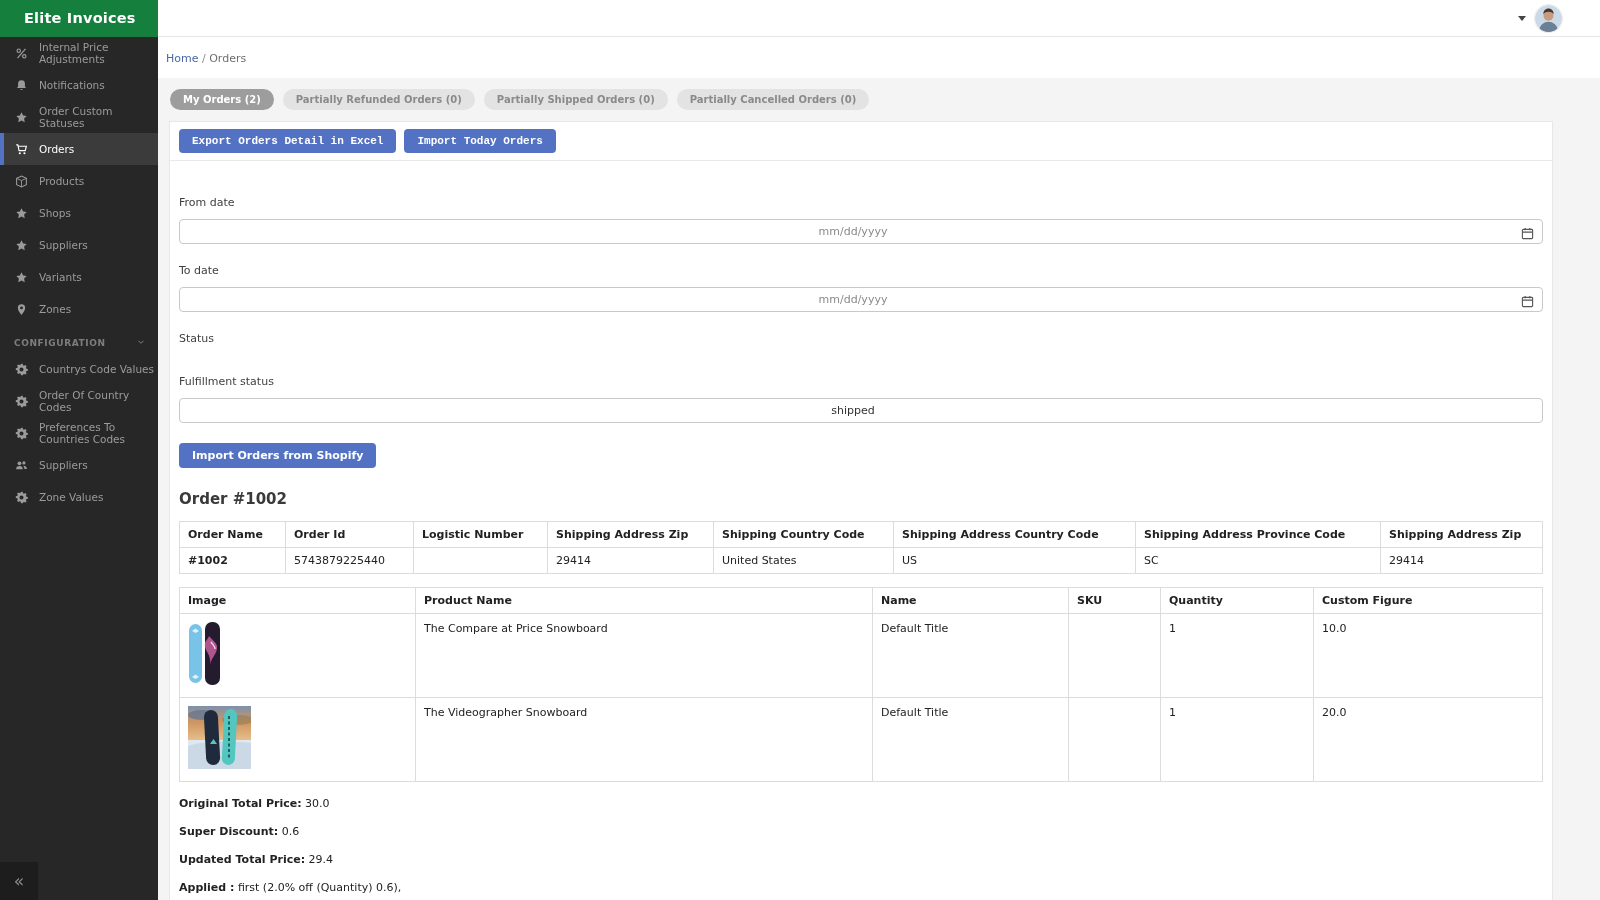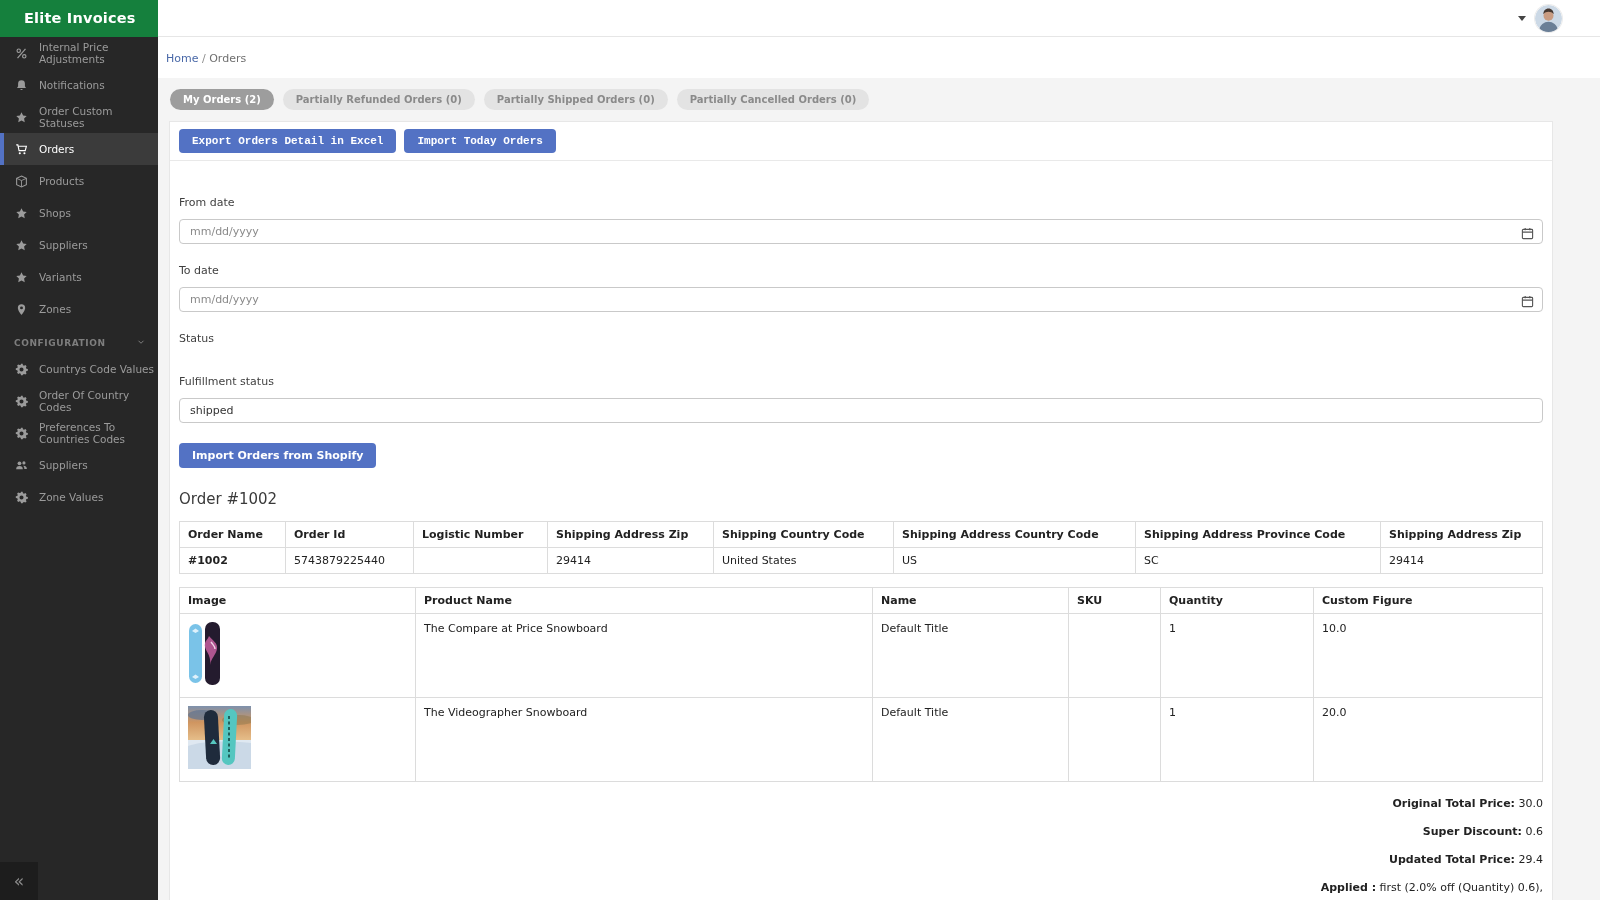--- a/index.html
+++ b/index.html
@@ -49,34 +49,34 @@
   .card { margin:0 48px 0 12px; background:#fff; box-shadow:0 0 0 1px rgba(0,0,0,.05); }
   .card-toolbar { padding:7px 9px; display:flex; gap:8px; border-bottom:1px solid #e9e9e9;font-family:Liberation Mono, monospace; }
   .btn-blue { background:#5372c4; color:#fff; border:none; border-radius:4px;
               font-family:inherit; font-size:11px; font-weight:bold; padding:6px 13px; cursor:pointer; }
   .card-body { padding:9px 9px 60px; }
   .filter-grid { display:grid; grid-template-columns:1fr; column-gap:27px; margin-top:26px; }
   .field { margin-bottom:20px; }
   .field label { display:block; font-size:11px; color:#3f3f3f; margin-bottom:10px; }
   .inp-wrap { position:relative; }
   .inp { width:100%; height:25px; border:1px solid #c9c9c9; border-radius:4px;
-         font-family:inherit; font-size:11px; color:#333; padding:0 26px 0 10px; background:#fff; }
+         font-family:inherit; font-size:11px; color:#333; padding:0 26px 0 10px; background:#fff;text-align:center; }
   .inp::placeholder { color:#8a8a8a; opacity:1; }
   .cal-ico { position:absolute; right:9px; top:6px; width:13px; height:13px; cursor:pointer; }
   .shopify-btn { margin-top:0; }
-  .order-heading { font-size:15px; color:#3a3a3a; font-weight:400; margin:22px 0 13px; }
+  .order-heading { font-size:15px; color:#3a3a3a; font-weight:700; margin:22px 0 13px; }
   table.grid { width:100%; border-collapse:collapse; table-layout:fixed; font-size:11px; }
   table.grid th, table.grid td { border:1px solid #dcdcdc; padding:6px 8px; text-align:left;
                                  color:#222; overflow:hidden; white-space:nowrap; }
   table.grid th { font-weight:bold; }
   table.grid td.bold { font-weight:bold; }
   table.products { margin-top:13px; }
   table.products td { vertical-align:top; padding-top:8px; white-space:normal; }
   .img-cell { height:84px; }
-  .totals { margin-top:16px; text-align:right; font-size:11px; color:#222; }
+  .totals { margin-top:16px; text-align:left; font-size:11px; color:#222; }
   .total-line { margin-bottom:16px; line-height:12px; }
   .total-line .tl { font-weight:bold; }
   .order2 { margin-top:46px; }
 </style>
 </head>
 <body>
 
 <aside class="sidebar">
   <div class="brand">Elite Invoices</div>
   <nav class="nav">

